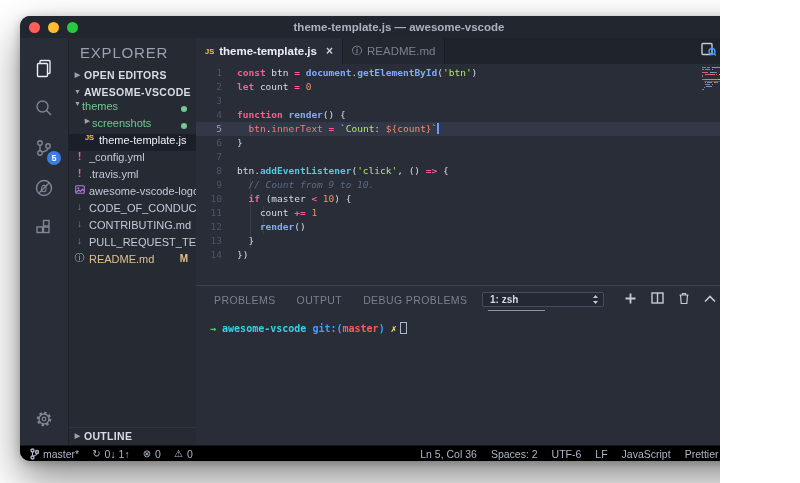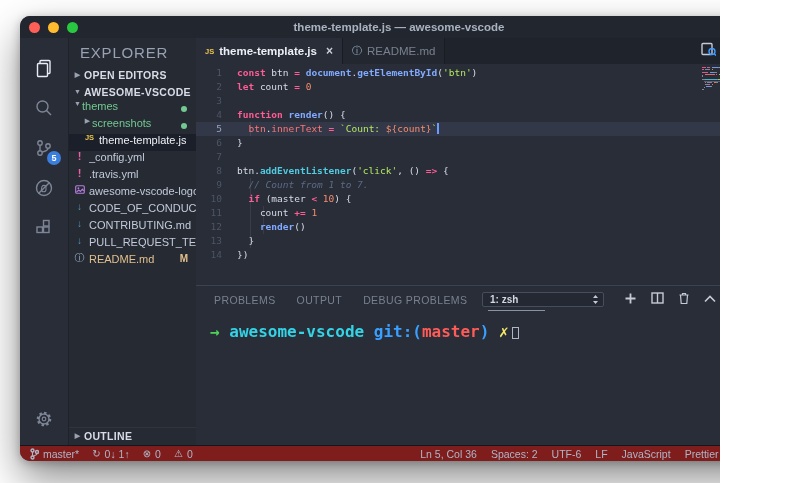--- a/index.html
+++ b/index.html
@@ -64,25 +64,25 @@
   .mm-line { height:1.1px; margin-bottom:0.6px; white-space:nowrap; font-size:0; }
   .mm-line i { display:inline-block; height:1.1px; }
   .ruler-dash { position:absolute; right:5px; top:25px; width:9px; height:3px; background:#5f7fd4; }
   
   .panel { height:160px; flex:none; border-top:1px solid #3b4250; display:flex; flex-direction:column; font-size:11px; }
   .panel-head { height:26px; display:flex; align-items:center; padding-left:18px; gap:21px; position:relative; flex:none; }
   .ptab { color:#79818f; font-size:10.5px; letter-spacing:.4px; padding:6px 0 4px; }
   .ptab.active { color:#e9edf3; border-bottom:1px solid #8a93a4; }
   .panel-right { position:absolute; right:10px; top:0; height:26px; display:flex; align-items:center; gap:14px; color:#c5cbd6; }
   .shell-select { width:122px; height:15px; background:#232833; border:1px solid #454d5e; border-radius:2px; display:flex; align-items:center; font-size:10px; font-weight:700; color:#d3d8e2; padding:0 4px 0 7px; justify-content:space-between; margin-right:6px; }
-  .term { padding:10px 0 0 14px; font-family:"DejaVu Sans Mono", monospace; font-size:16px; font-weight:700; }
+  .term { padding:10px 0 0 14px; font-family:"DejaVu Sans Mono", monospace; font-size:10px; font-weight:700; }
   .t-arrow{color:#4dd158}.t-dir{color:#34d3e5}.t-git{color:#3aa0ff}.t-branch{color:#ff5c57}.t-dirty{color:#f5e86a}
   .t-cursor{display:inline-block;width:7px;height:12px;border:1px solid #aeb6c6;vertical-align:-2px;margin-left:3px;}
   
-  .statusbar { height:16px; background:#7f1d1d; border-top:1px solid #14171d; flex:none; display:flex; align-items:center; font-size:10.5px; color:#aeb6c6; padding:0 10px; }
+  .statusbar { height:16px; background:#000000; border-top:1px solid #14171d; flex:none; display:flex; align-items:center; font-size:10.5px; color:#aeb6c6; padding:0 10px; }
   .st-left { display:flex; gap:13px; align-items:center; }
   .st-right { margin-left:auto; display:flex; gap:14px; align-items:center; }
   .st-item { display:flex; align-items:center; gap:4px; white-space:nowrap; }
   .st-item svg { display:block; }
   .gl { font-size:10px; line-height:1; }
 </style>
 </head>
 <body>
 
 <div class="canvas">
@@ -242,21 +242,21 @@
         <div class="code-area" id="code-area">
           <div class="code-lines" id="code-lines">
               <div class="code-line"><span class="ln">1</span><span class="txt"><span class="tk-kw">const</span><span class="tk-pl"> btn </span><span class="tk-op">=</span><span class="tk-pl"> </span><span class="tk-fn">document</span><span class="tk-pl">.</span><span class="tk-fn">getElementById</span><span class="tk-pl">(</span><span class="tk-str">'btn'</span><span class="tk-pl">)</span></span></div>
               <div class="code-line"><span class="ln">2</span><span class="txt"><span class="tk-kw">let</span><span class="tk-pl"> count </span><span class="tk-op">=</span><span class="tk-pl"> </span><span class="tk-num">0</span></span></div>
               <div class="code-line"><span class="ln">3</span><span class="txt"></span></div>
               <div class="code-line"><span class="ln">4</span><span class="txt"><span class="tk-kw">function</span><span class="tk-pl"> </span><span class="tk-fn">render</span><span class="tk-pl">() {</span></span></div>
               <div class="code-line cur"><div class="bgcur"></div><span class="ln">5</span><span class="txt"><span class="tk-pl">  </span><span class="tk-red">btn</span><span class="tk-pl">.</span><span class="tk-red">innerText</span><span class="tk-pl"> </span><span class="tk-op">=</span><span class="tk-pl"> </span><span class="tk-str">`Count: </span><span class="tk-num">${count}</span><span class="tk-str">`</span><span class="caret"></span></span></div>
               <div class="code-line"><span class="ln">6</span><span class="txt"><span class="tk-pl">}</span></span></div>
               <div class="code-line"><span class="ln">7</span><span class="txt"></span></div>
               <div class="code-line"><span class="ln">8</span><span class="txt"><span class="tk-pl">btn.</span><span class="tk-cy">addEventListener</span><span class="tk-pl">(</span><span class="tk-str">'click'</span><span class="tk-pl">, () </span><span class="tk-op">=&gt;</span><span class="tk-pl"> {</span></span></div>
-              <div class="code-line"><span class="ln">9</span><span class="txt"><span class="tk-cm">  // Count from 1 to 7.</span></span></div>
+              <div class="code-line"><span class="ln">9</span><span class="txt"><span class="tk-cm">  // Count from 9 to 10.</span></span></div>
               <div class="code-line"><span class="ln">10</span><span class="txt"><span class="tk-pl">  </span><span class="tk-kw">if</span><span class="tk-pl"> (master </span><span class="tk-op">&lt;</span><span class="tk-pl"> </span><span class="tk-num">10</span><span class="tk-pl">) {</span></span></div>
               <div class="code-line"><span class="ln">11</span><span class="txt"><span class="tk-pl">    count </span><span class="tk-op">+=</span><span class="tk-pl"> </span><span class="tk-num">1</span></span></div>
               <div class="code-line"><span class="ln">12</span><span class="txt"><span class="tk-pl">    </span><span class="tk-fn">render</span><span class="tk-pl">()</span></span></div>
               <div class="code-line"><span class="ln">13</span><span class="txt"><span class="tk-pl">  }</span></span></div>
               <div class="code-line"><span class="ln">14</span><span class="txt"><span class="tk-pl">})</span></span></div>
             </div>
           <div class="minimap" id="minimap">
               <div class="mm-line"><i style="width: 3.75px; margin-left: 0px; background: rgb(255, 92, 147);"></i><i style="width: 2.25px; margin-left: 0.75px; background: rgb(142, 152, 171);"></i><i style="width: 1px; margin-left: 0px; background: rgb(255, 92, 147);"></i><i style="width: 1px; margin-left: 0.75px;"></i><i style="width: 6px; margin-left: 0px; background: rgb(130, 170, 255);"></i><i style="width: 1px; margin-left: 0px; background: rgb(142, 152, 171);"></i><i style="width: 10.5px; margin-left: 0px; background: rgb(130, 170, 255);"></i><i style="width: 1px; margin-left: 0px; background: rgb(142, 152, 171);"></i><i style="width: 3.75px; margin-left: 0px; background: rgb(179, 232, 96);"></i><i style="width: 1px; margin-left: 0px; background: rgb(142, 152, 171);"></i></div>
               <div class="mm-line"><i style="width: 2.25px; margin-left: 0px; background: rgb(255, 92, 147);"></i><i style="width: 3.75px; margin-left: 0.75px; background: rgb(142, 152, 171);"></i><i style="width: 1px; margin-left: 0px; background: rgb(255, 92, 147);"></i><i style="width: 1px; margin-left: 0.75px;"></i><i style="width: 1px; margin-left: 0px; background: rgb(247, 140, 108);"></i></div>
               <div class="mm-line"></div>

